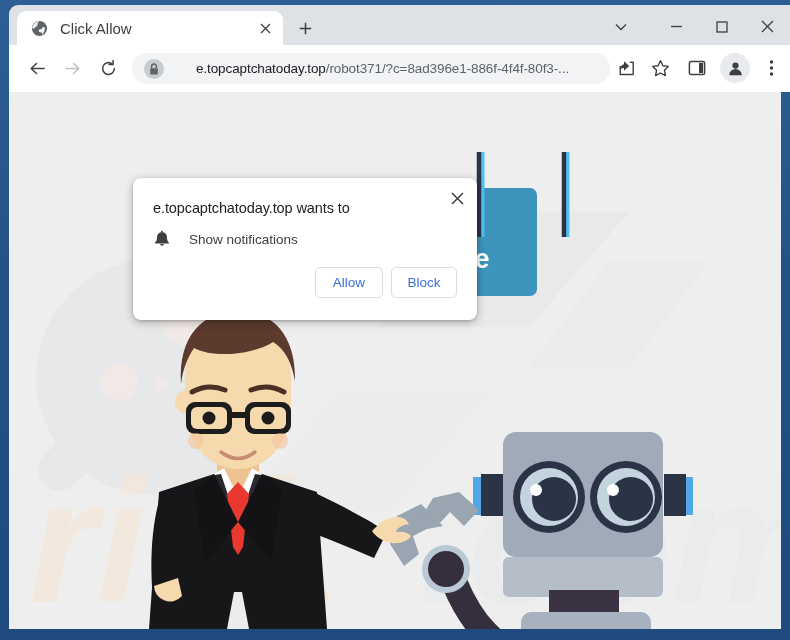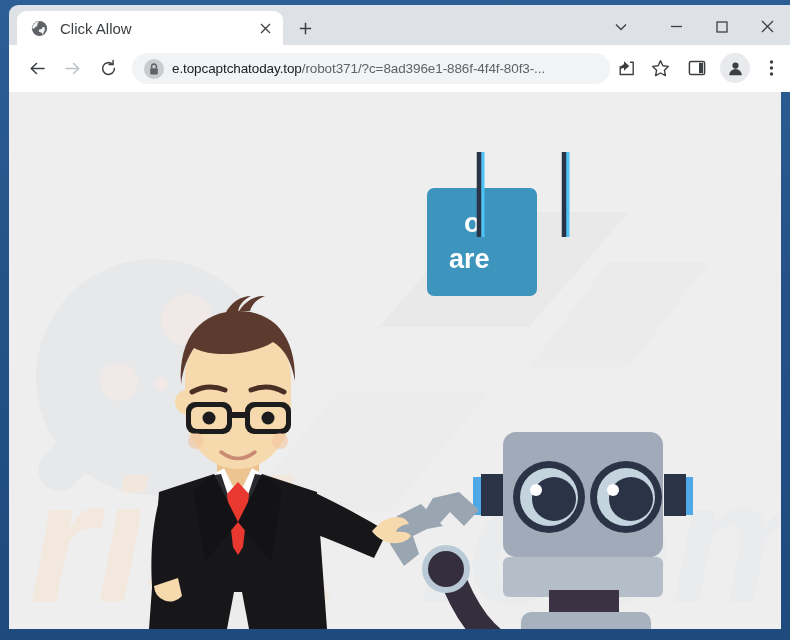--- a/index.html
+++ b/index.html
@@ -118,21 +118,21 @@
     flex: none;
   }
   #omnibox-url {
     margin-left: 8px;
     font-size: 13.5px;
     color: #5f6368;
     white-space: nowrap;
     overflow: hidden;
     letter-spacing: -0.1px;
   }
-  #omnibox-url .url-host { color: #202124; }
+  #omnibox-url .url-host { color: #202124; margin-left: 24px; }
 
   .tool-btn {
     position: absolute;
     top: 8px;
     width: 30px; height: 30px;
     display: flex; align-items: center; justify-content: center;
     border-radius: 50%;
   }
   #tool-share    { left: 602px; }
   #tool-bookmark { left: 636px; }
@@ -454,14 +454,39 @@
         <path d="M152 402 C140 440 140 490 148 537 L182 537 C172 480 172 440 178 404 Z" fill="#17171a"></path>
         <path d="M145 494 a16 16 0 0 0 28 10 l-4 -18 Z" fill="#f6d9ac"></path>
 
         <path d="M300 398 C330 412 360 428 378 440 L365 466 C342 456 312 444 290 436 Z" fill="#17171a"></path>
 
         <path d="M372 430 c14 -8 24 -6 28 2 c-7 1 -12 4 -13 8 c6 -1 12 0 15 4
                  c-3 5 -11 8 -19 7 c-9 -1 -17 -7 -20 -12 Z" fill="#f6d9ac"></path>
       </g>
     </svg>
 
+    <div id="notification-dialog">
+
+      <div id="dialog-close">
+        <svg width="13" height="13" viewBox="0 0 13 13">
+          <path d="M1 1 L12 12 M12 1 L1 12" stroke="#3c4043" stroke-width="1.5" fill="none"></path>
+        </svg>
+      </div>
+
+      <div id="dialog-title">e.topcaptchatoday.top wants to</div>
+
+      <div id="dialog-permission-row">
+        <span id="bell-icon">
+          <svg width="18" height="18" viewBox="0 0 18 18">
+            <path d="M9 2.2 c-2.9 0 -5 2.1 -5 5 c0 3.6 -1.3 4.6 -1.9 5.3 c-.3 .4 0 1 .5 1 h12.8
+                     c.5 0 .8 -.6 .5 -1 C15.3 11.8 14 10.8 14 7.2 c0 -2.9 -2.1 -5 -5 -5 Z" fill="#3c4043"></path>
+            <path d="M9 .8 a1 1 0 0 1 1 1 v.8 h-2 v-.8 a1 1 0 0 1 1 -1 Z" fill="#3c4043"></path>
+            <path d="M7.2 14 a1.8 1.8 0 0 0 3.6 0 Z" fill="#3c4043"></path>
+          </svg>
+        </span>
+        <span id="dialog-permission-label">Show notifications</span>
+      </div>
+
+      <div class="dlg-btn" id="btn-allow">Allow</div>
+      <div class="dlg-btn" id="btn-block">Block</div>
+    </div>
   </div>
 </div>
 
 </body></html>

